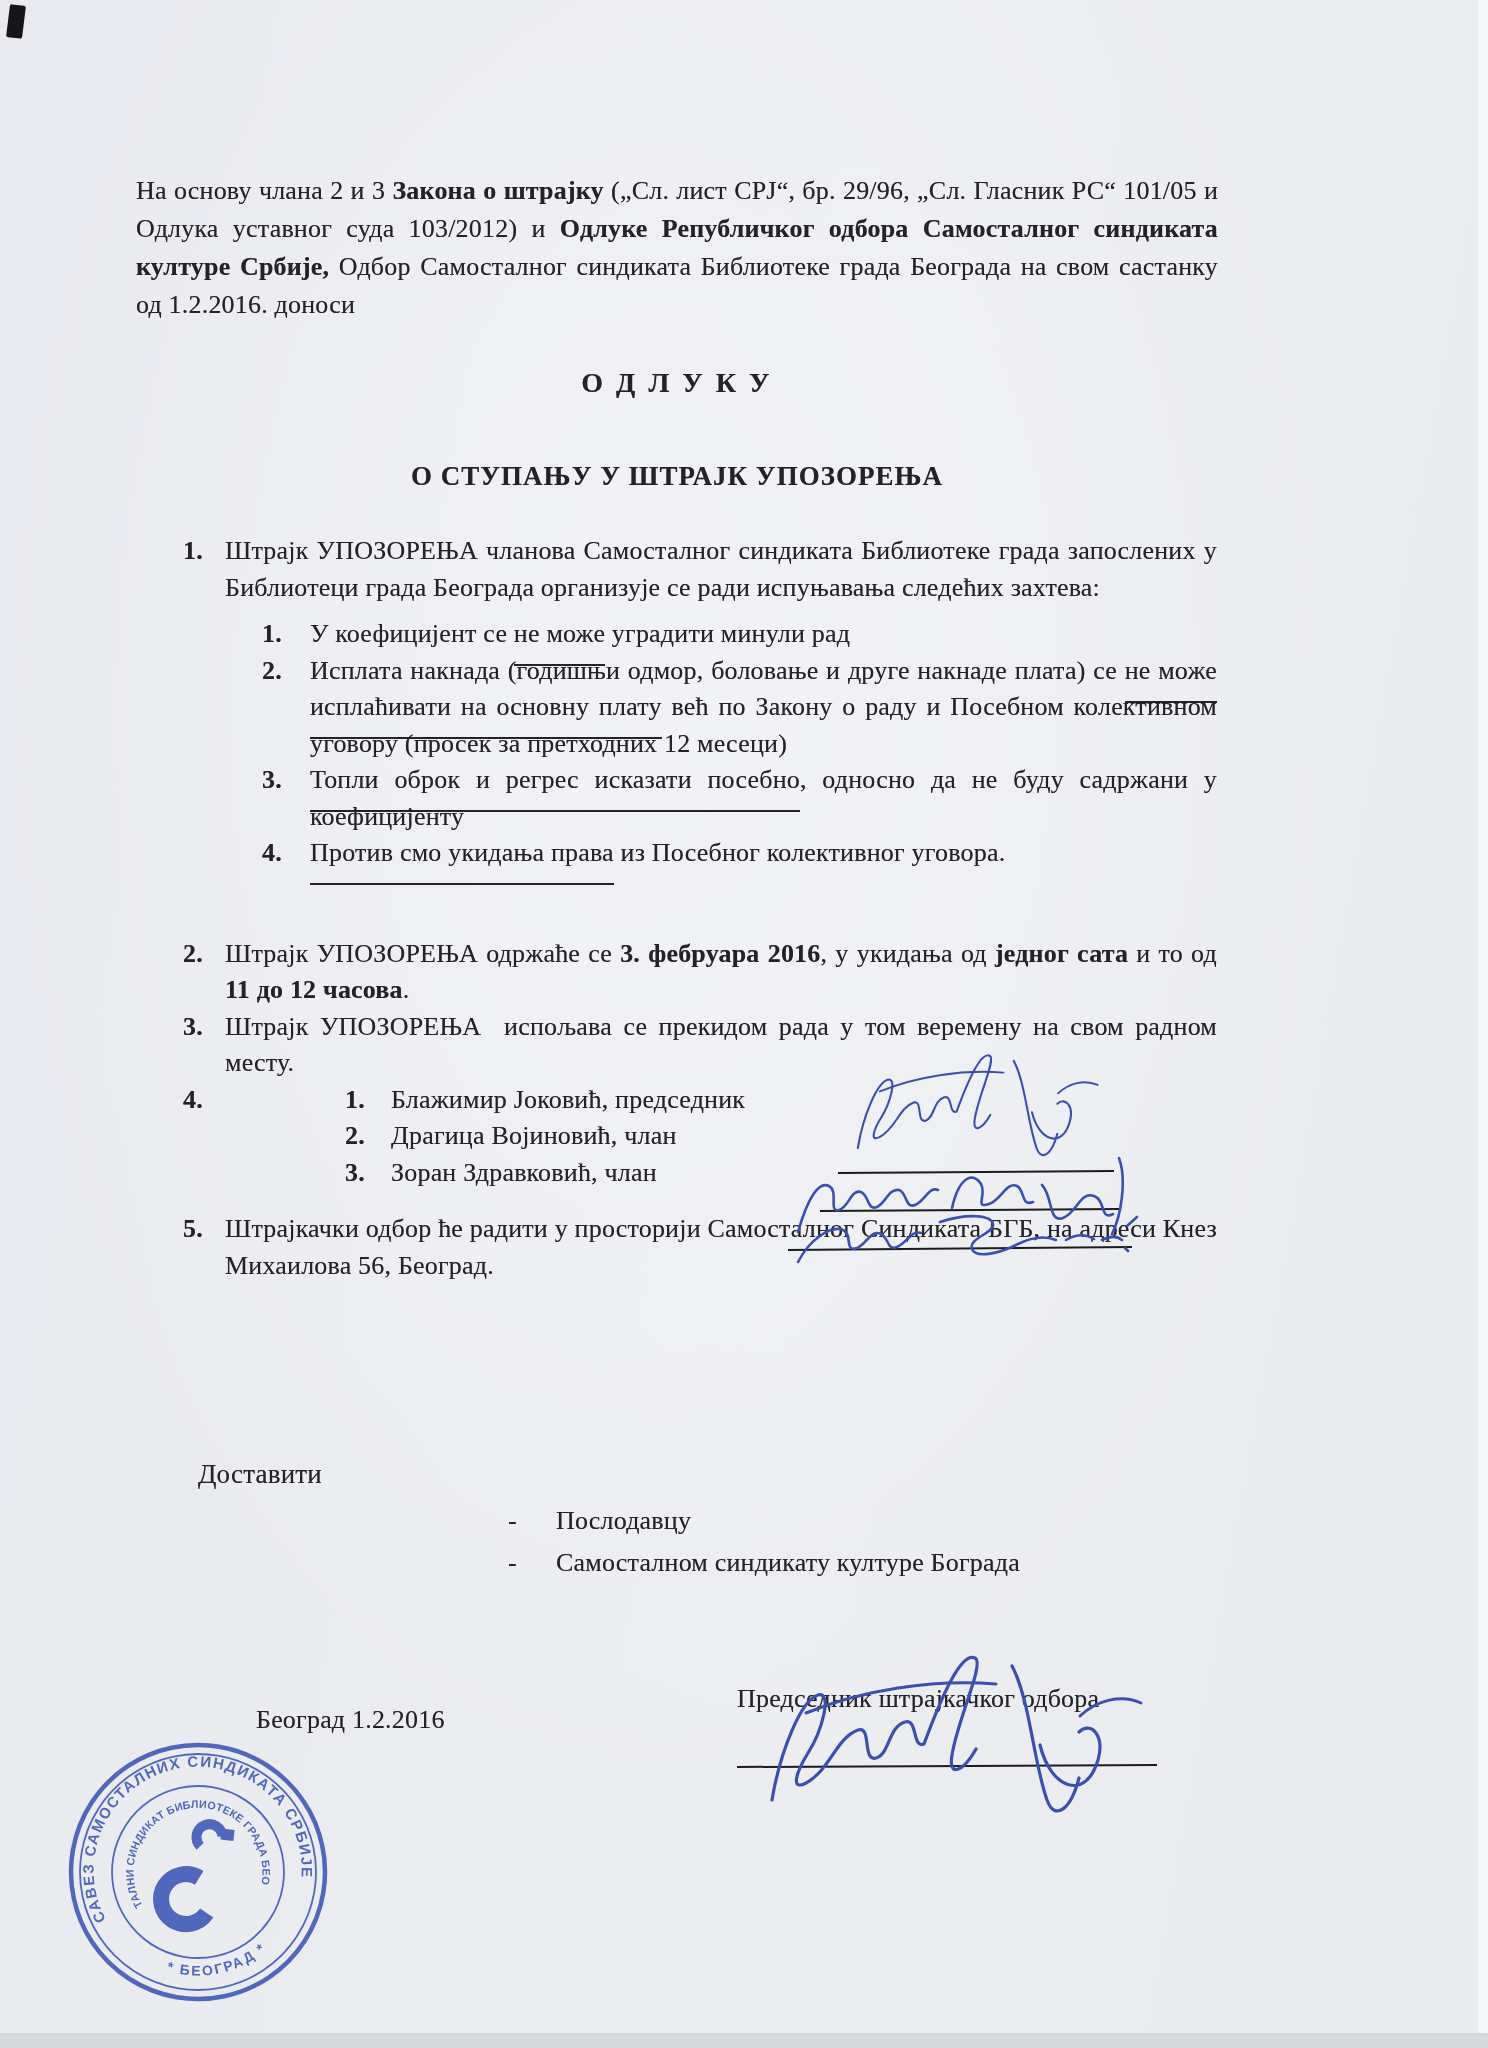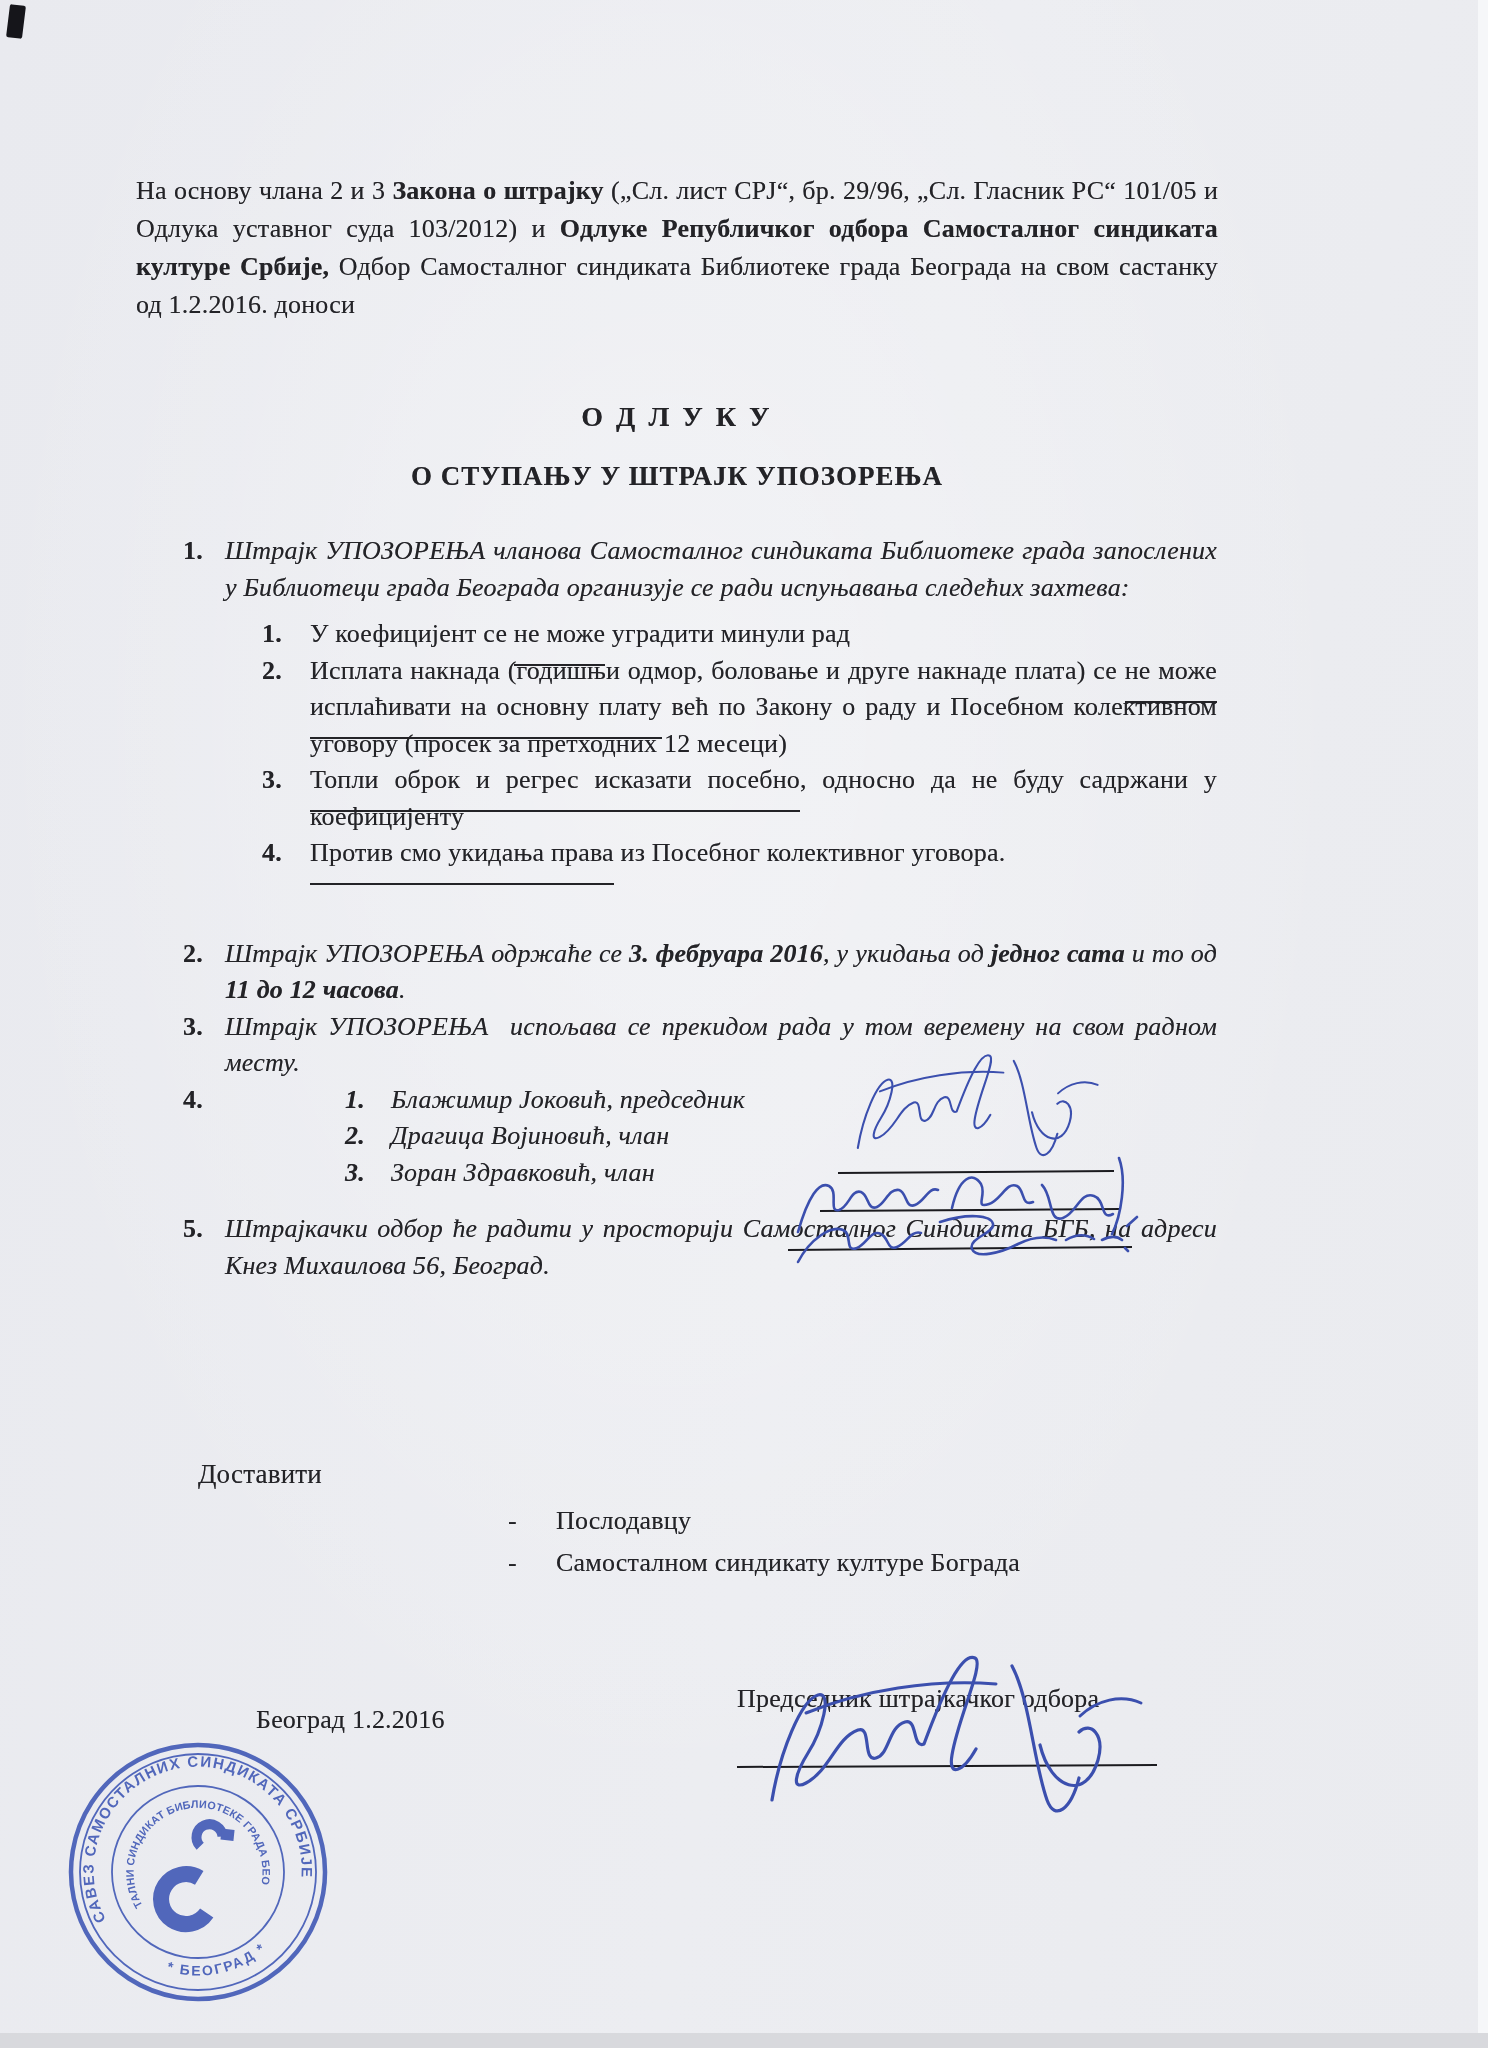--- a/index.html
+++ b/index.html
@@ -14,27 +14,27 @@
     color:#232327;
   }
   .edge-strip{position:absolute;right:0;top:0;width:10px;height:100%;background:#f6f7f9;}
   .corner-mark{position:absolute;left:8px;top:5px;width:16px;height:33px;background:#15151a;
     border-radius:2px;transform:rotate(7deg);}
   .txt{position:absolute;font-size:26px;line-height:37px;letter-spacing:0.2px;
     text-shadow:0 0 0.4px rgba(20,20,25,0.45);}
   .intro{left:136px;top:146px;width:1082px;text-align:justify;line-height:38px;}
   .b{font-weight:bold;}
   .title1{left:136px;top:364px;width:1082px;text-align:center;font-weight:bold;
-    font-size:28px;letter-spacing:3px;margin-top:34px;}
+    font-size:28px;letter-spacing:3px;}
   .title2{left:136px;top:436px;width:1082px;text-align:center;font-weight:bold;
     font-size:27px;letter-spacing:1px;margin-top:22px;}
   .list{left:183px;top:533px;width:1034px;line-height:36.5px;}
   .mainitem{display:flex;}
   .mainitem .num{width:42px;flex:0 0 42px;font-weight:bold;}
-  .mainitem .body{flex:1;text-align:justify;font-style:italic;}
+  .mainitem .body{flex:1;text-align:justify;}
   .sublist{margin:10px 0 64px 79px;}
   .subitem{display:flex;}
   .subitem .num{width:48px;flex:0 0 48px;font-weight:bold;}
   .subitem .body{flex:1;text-align:justify;}
   .u{border-bottom:2px solid #232327;padding-bottom:16px;}
   .members{margin-left:120px;}
   .member{display:flex;}
   .member .num{width:46px;flex:0 0 46px;}
   .item5{margin-top:20px;}
   .deliver-label{left:198px;top:1456px;font-size:27px;font-family:Liberation Serif, serif;}

